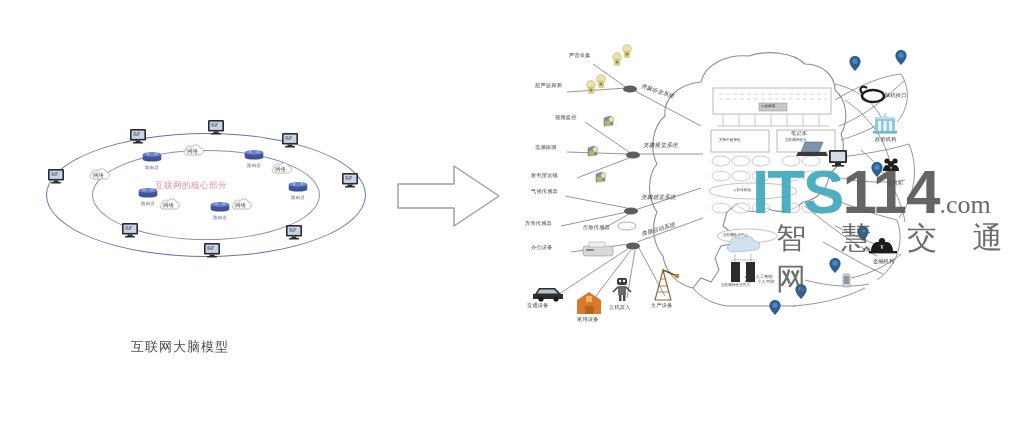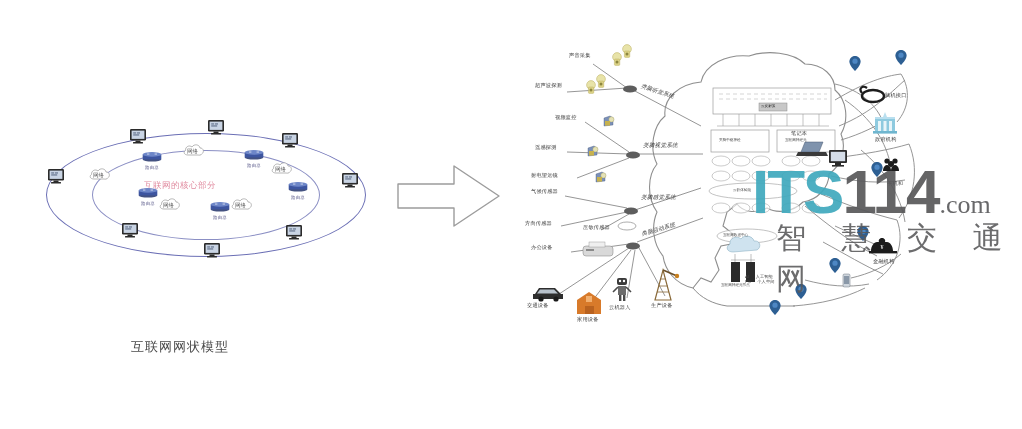--- a/index.html
+++ b/index.html
@@ -65,21 +65,21 @@
 <body>
 
 <div class="stage">
 
   <div class="abs" style="left:30px;top:115px;width:350px;height:160px;">
 
     <div class="abs ellipse-outer" style="left:16px;top:18px;width:318px;height:122px;"></div>
 
     <div class="abs ellipse-inner" style="left:62px;top:35px;width:226px;height:88px;"></div>
 
-    <div class="abs core-text" style="left:114px;top:65px;">互联网的核心部分</div>
+    <div class="abs core-text" style="left:125px;top:65px;">互联网的核心部分</div>
 
     <svg class="abs" style="left:0;top:0;width:350px;height:160px;" viewBox="0 0 350 160">
       <defs>
         <g id="pcicon">
           <rect x="0" y="0" width="16" height="11.5" rx="1.2" fill="#2b2b2b"></rect>
           <rect x="1.6" y="1.6" width="12.8" height="8.3" fill="#c9d4e4"></rect>
           <rect x="5.5" y="11.5" width="5" height="1.6" fill="#2b2b2b"></rect>
           <rect x="3" y="13.1" width="10" height="1.3" rx="0.5" fill="#2b2b2b"></rect>
           <rect x="3.2" y="3.4" width="3" height="1.1" fill="#5b6a85"></rect>
           <rect x="7" y="3.4" width="3" height="1.1" fill="#5b6a85"></rect>
@@ -125,21 +125,21 @@
     <div class="abs router-label" style="left:214px;top:48px;width:20px;">路由器</div>
     <div class="abs router-label" style="left:258px;top:80px;width:20px;">路由器</div>
 
     <div class="abs cloud-label" style="left:63px;top:57px;">网络</div>
     <div class="abs cloud-label" style="left:157px;top:33px;">网络</div>
     <div class="abs cloud-label" style="left:133px;top:87px;">网络</div>
     <div class="abs cloud-label" style="left:205px;top:87px;">网络</div>
     <div class="abs cloud-label" style="left:245px;top:51px;">网络</div>
   </div>
 
-  <div class="abs caption" style="left:110px;top:338px;width:140px;">互联网网状模型</div>
+  <div class="abs caption" style="left:110px;top:338px;width:140px;">互联网大脑模型</div>
 
   <div class="abs arrow" style="left:396px;top:158px;">
     <svg width="106" height="76" viewBox="0 0 106 76">
       <path d="M2,26 L58,26 L58,8 L103,38 L58,68 L58,50 L2,50 Z" fill="#ffffff" stroke="#9c9c9c" stroke-width="1.4" stroke-linejoin="round"></path>
     </svg>
   </div>
 
   <div class="abs" style="left:505px;top:30px;width:500px;height:290px;">
 
     <svg class="abs" style="left:0;top:0;width:500px;height:290px;" viewBox="0 0 500 290">

